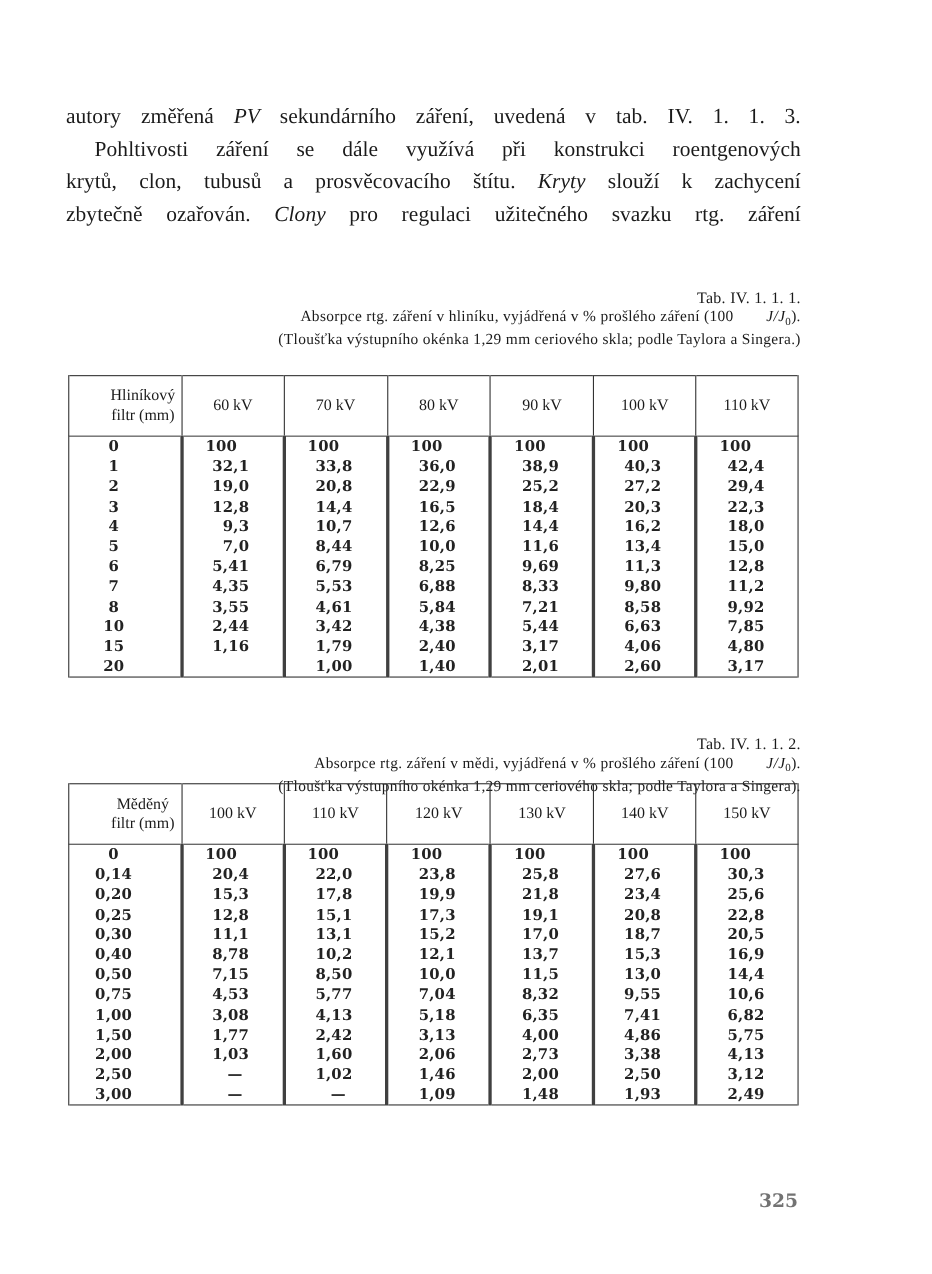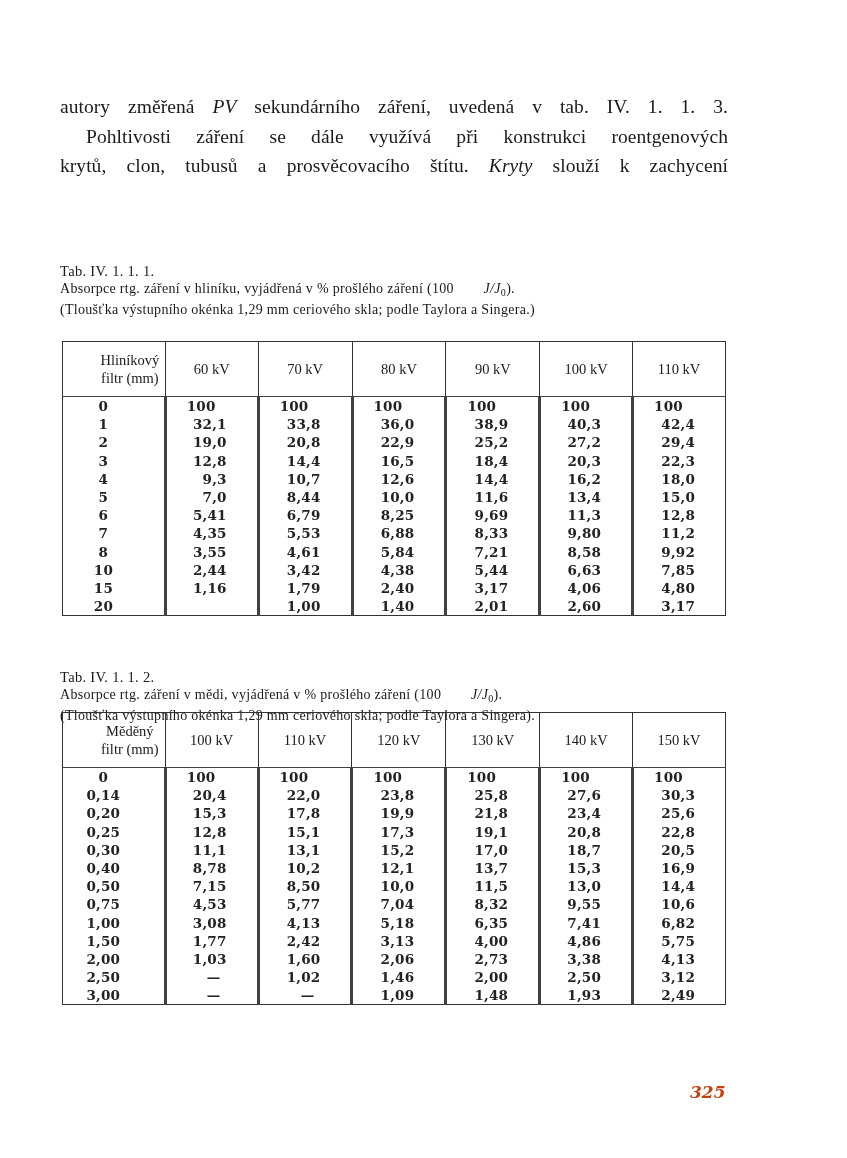--- a/index.html
+++ b/index.html
@@ -12,21 +12,21 @@
       position: absolute; left: 60px; width: 668px;
       font-family: "Liberation Serif", "DejaVu Serif", serif;
       font-size: 19.5px; line-height: 29.5px;
       text-align: justify; letter-spacing: 0.05px;
     }
     .para .line { display: block; text-align-last: justify; white-space: nowrap; }
     .para .line.indent { text-indent: 26px; }
     .para i { }
 
     .cap {
-      position: absolute; left: 60px; width: 668px; text-align: left;
+      position: absolute; left: 60px; width: 668px; text-align: right;
       font-family: "Liberation Serif", "DejaVu Serif", serif;
       font-size: 14px; line-height: 17px; letter-spacing: 0.3px;
     }
     .cap .t { font-size: 14.5px; }
     .cap i { font-style: italic; margin-left: 26px; }
     .cap sub { font-size: 10px; vertical-align: -3px; }
 
     table.data {
       position: absolute; left: 62px; width: 664px;
       border-collapse: collapse;
@@ -53,31 +53,32 @@
       font-family: "DejaVu Serif", serif; font-size: 13.5px; letter-spacing: 0.2px;
       font-weight: bold; color: #222;
       white-space: nowrap;
     }
     .col.filter .val { text-align: center; padding-right: 20px; }
     .col.num .val { padding-left: 20px; }
     .val.r { text-align: right; padding-right: 30px; }
 
     .page-num {
       position: absolute; left: 690px; top: 1082px;
-      font-family: "DejaVu Serif", serif; font-style: italic; font-weight: bold;
-      font-size: 17px; color: #c2410c;
+      font-family: "DejaVu Serif", serif; font-weight: bold;
+      font-size: 17px; color: #737373;
     }
   </style>
 </head>
 <body>
 
 <div class="para" style="top:92px;" id="para">
     <span class="line"><span>autory změřená </span><i>PV</i><span> sekundárního záření, uvedená v tab. IV. 1. 1. 3.</span></span>
     <span class="line indent"><span>Pohltivosti záření se dále využívá při konstrukci roentgenových</span></span>
     <span class="line"><span>krytů, clon, tubusů a prosvěcovacího štítu. </span><i>Kryty</i><span> slouží k zachycení</span></span>
+    <span class="line"><span>zbytečně ozařován. </span><i>Clony</i><span> pro regulaci užitečného svazku rtg. záření</span></span>
   </div>
 
 <div class="cap" style="top:263px;">
   <div class="t">Tab. IV. 1. 1. 1.</div>
   <div><span>Absorpce rtg. záření v hliníku, vyjádřená v % prošlého záření (100 </span><i>J/J</i><sub>0</sub><span>).</span></div>
   <div>(Tloušťka výstupního okénka 1,29 mm ceriového skla; podle Taylora a Singera.)</div>
 </div>
 
 <table class="data" id="t0" style="top:341px;">
   <colgroup>

